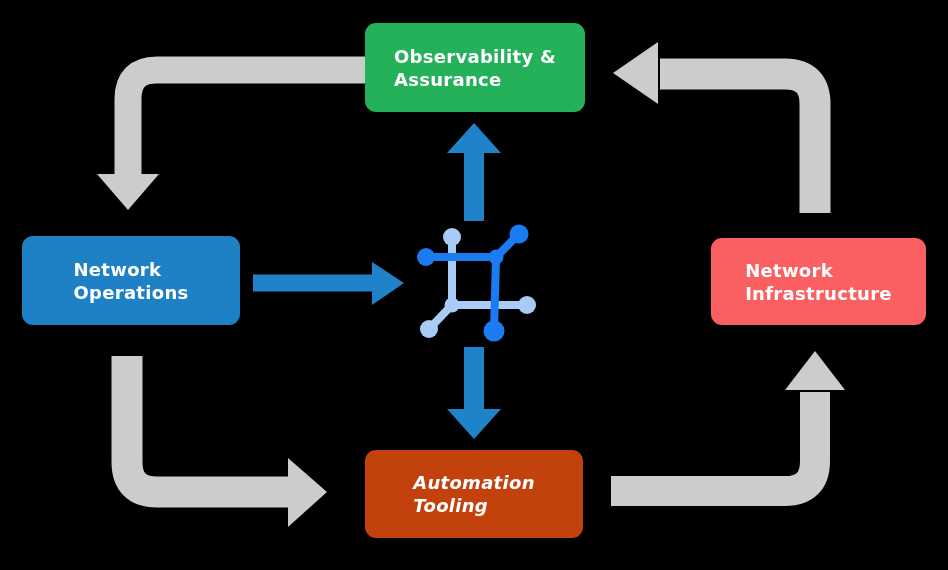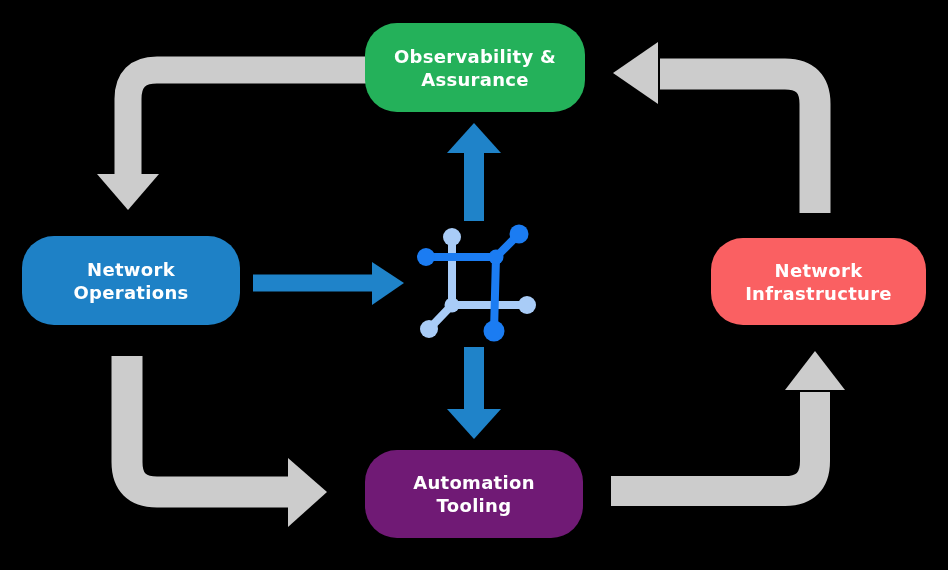--- a/index.html
+++ b/index.html
@@ -19,25 +19,24 @@
   }
   .layer {
     position: absolute;
     left: 0;
     top: 0;
     z-index: 1;
   }
   .node {
     position: absolute;
     z-index: 3;
-    border-radius: 32px;
+    border-radius: 11px;
     display: flex;
     align-items: center;
     justify-content: center;
-    text-align: center;
   }
   .node .label {
     color: #ffffff;
     font-size: 18px;
     font-weight: 700;
     line-height: 23px;
     letter-spacing: 0.3px;
     white-space: pre-line;
   }
   .node-observability { left: 365px; top: 23px;  width: 220px; height: 89px; }
@@ -131,18 +130,18 @@
   <div class="node node-operations" style="background-color: rgb(30, 129, 198);">
     <span class="label">Network
 Operations</span>
   </div>
 
   <div class="node node-infrastructure" style="background-color: rgb(250, 96, 98);">
     <span class="label">Network
 Infrastructure</span>
   </div>
 
-  <div class="node node-automation" style="background-color: #701a75;">
+  <div class="node node-automation" style="background-color: #c2410c; font-style: italic;">
     <span class="label">Automation
 Tooling</span>
   </div>
 
 </div>
 
 </body></html>

